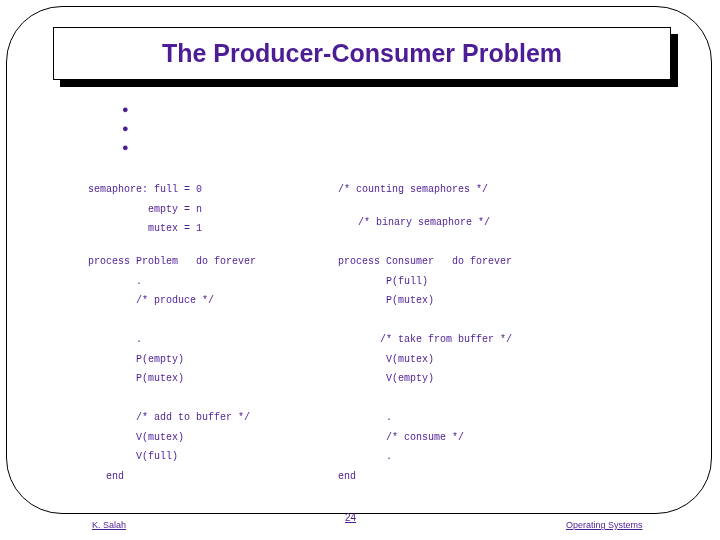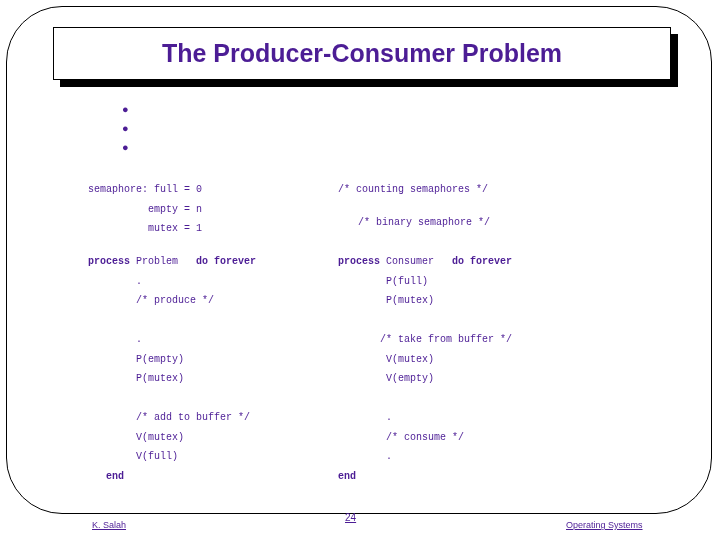--- a/index.html
+++ b/index.html
@@ -81,21 +81,21 @@
   }
 
   
   .code {
     position: absolute;
     font-family: "Liberation Mono", "DejaVu Sans Mono", monospace;
     font-size: 10px;
     line-height: 19.5px;
     white-space: pre;
   }
-  .kw { font-weight: bold; }
+  .kw { font-weight: normal; }
 
   #sem-decl   { left: 88px;  top: 180px; }
   #sem-note-1 { left: 338px; top: 180px; }
   #sem-note-2 { left: 338px; top: 213px; margin-left: 20px; }
 
   #producer-code { left: 88px;  top: 252px; }
   #consumer-code { left: 338px; top: 252px; }
 
   
   .footer {

